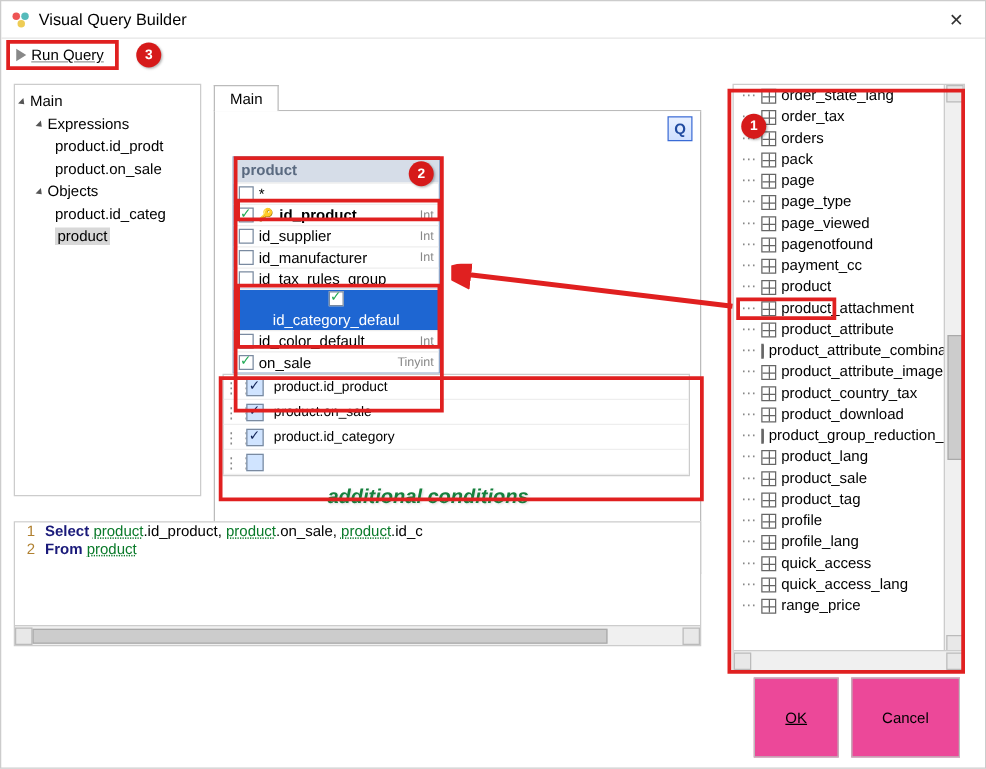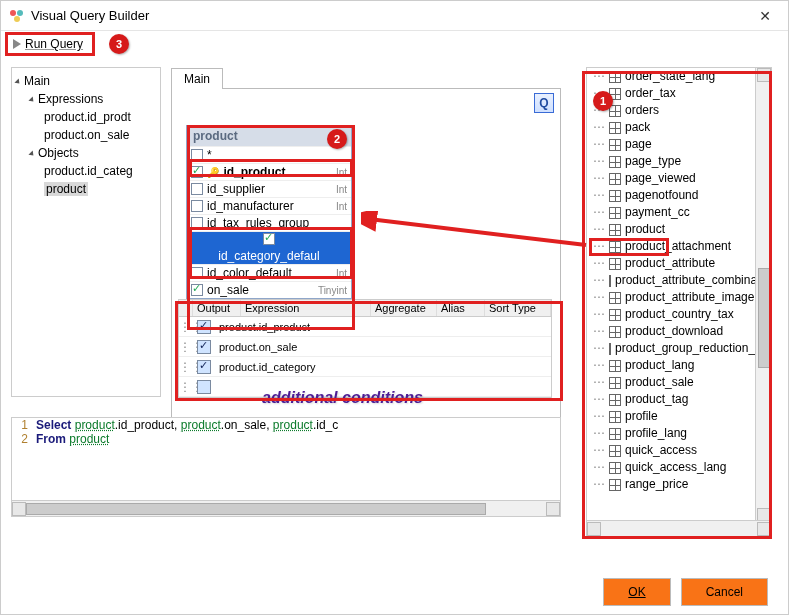--- a/index.html
+++ b/index.html
@@ -41,21 +41,21 @@
 .field-type { color: #888; font-size: 10px; }
 
 .grid { position: absolute; left: 6px; top: 210px; width: 374px; border: 1px solid #ccc; background: #fff; }
 .grid-header { display: flex; background: #f0f0f0; border-bottom: 1px solid #ccc; }
 .grid-header div { padding: 2px 4px; border-right: 1px solid #ddd; font-size: 11px; }
 .grid-row { display: flex; border-bottom: 1px solid #eee; align-items: center; height: 20px; }
 .grid-handle { width: 14px; color: #888; text-align: center; }
 .grid-chk { width: 14px; height: 14px; border: 1px solid #7a8aa0; background: #d0e4ff; margin: 0 4px; position: relative; }
 .grid-chk.on::after { content: "✓"; position: absolute; left: 1px; top: -2px; font-size: 11px; color: #125; }
 .grid-expr { flex: 1; padding-left: 4px; font-size: 11px; }
-.annotation-text { position: absolute; left: 90px; top: 300px; font-style: italic; font-weight: bold; color: #4c1d95; font-size: 16px; text-shadow: 1px 1px 2px rgba(0,0,0,.15); }
+.annotation-text { position: absolute; left: 90px; top: 300px; font-style: italic; font-weight: bold; color: #15803d; font-size: 16px; text-shadow: 1px 1px 2px rgba(0,0,0,.15); }
 
 .scroll-h { position: absolute; left: 0; right: 0; bottom: 0; height: 16px; background: #f0f0f0; border-top: 1px solid #ccc; }
 .scroll-thumb { position: absolute; left: 14px; width: 40px; top: 2px; height: 12px; background: #ccc; border: 1px solid #aaa; }
 .scroll-arrow { position: absolute; width: 14px; height: 14px; top: 1px; background: #e8e8e8; border: 1px solid #bbb; }
 
 .right-list { position: absolute; right: 16px; top: 10px; width: 186px; height: 470px; border: 1px solid #ccc; background: #fff; overflow: hidden; }
 .rl-item { display: flex; align-items: center; gap: 4px; padding: 0 6px; line-height: 17px; font-size: 11px; white-space: nowrap; }
 .rl-dots { color: #888; }
 .rl-box { width: 12px; height: 12px; border: 1px solid #666; position: relative; }
 .rl-box::before, .rl-box::after { content: ""; position: absolute; background: #666; }
@@ -66,21 +66,21 @@
 .scroll-v-arrow { position: absolute; left: 1px; width: 14px; height: 14px; background: #e8e8e8; border: 1px solid #bbb; }
 
 .sql { position: absolute; left: 10px; top: 360px; width: 550px; height: 100px; border: 1px solid #ccc; background: #fff; font-family: "Consolas", monospace; font-size: 12px; overflow: hidden; }
 .sql-line { display: flex; }
 .sql-gutter { width: 20px; text-align: right; color: #b08030; background: #fff; padding-right: 4px; }
 .sql-text { padding-left: 4px; white-space: nowrap; }
 .kw { color: #1a1a7a; font-weight: bold; }
 .ident { color: #0a7a2a; text-decoration: underline dotted; }
 
 .buttons { position: absolute; right: 20px; bottom: 8px; display: flex; gap: 10px; }
-.btn { border: 1px solid #bbb; background: #f97316; padding: 6px 24px; font-size: 12px; }
+.btn { border: 1px solid #bbb; background: #ec4899; padding: 24px 24px; font-size: 12px; }
 .btn.cancel { }
 .underline-first { text-decoration: underline; }
 
 
 .callout { position: absolute; border: 3px solid #e02020; pointer-events: none; }
 .badge { position: absolute; width: 20px; height: 20px; border-radius: 50%; background: #d61a1a; color: #fff; font-size: 11px; font-weight: bold; display: flex; align-items: center; justify-content: center; box-shadow: 1px 1px 2px rgba(0,0,0,.3); pointer-events: none; }
 .arrow-svg { position: absolute; pointer-events: none; }
 </style>
 </head>
 <body>
@@ -159,28 +159,20 @@
             </div>
             <div class="field-row">
               <span class="field-chk on"></span>
               <span class="field-name">on_sale</span>
               <span class="field-type">Tinyint</span>
             </div>
           </div>
       </div>
 
       <div class="grid">
-        <div class="grid-header">
-          <div style="width:14px"></div>
-          <div style="width:48px">Output</div>
-          <div style="width:130px">Expression</div>
-          <div style="width:66px">Aggregate</div>
-          <div style="width:48px">Alias</div>
-          <div style="flex:1">Sort Type</div>
-        </div>
         <div id="grid-rows">
             <div class="grid-row">
               <span class="grid-handle">⋮⋮</span>
               <span class="grid-chk on"></span>
               <span class="grid-expr">product.id_product</span>
             </div>
             <div class="grid-row">
               <span class="grid-handle">⋮⋮</span>
               <span class="grid-chk on"></span>
               <span class="grid-expr">product.on_sale</span>

